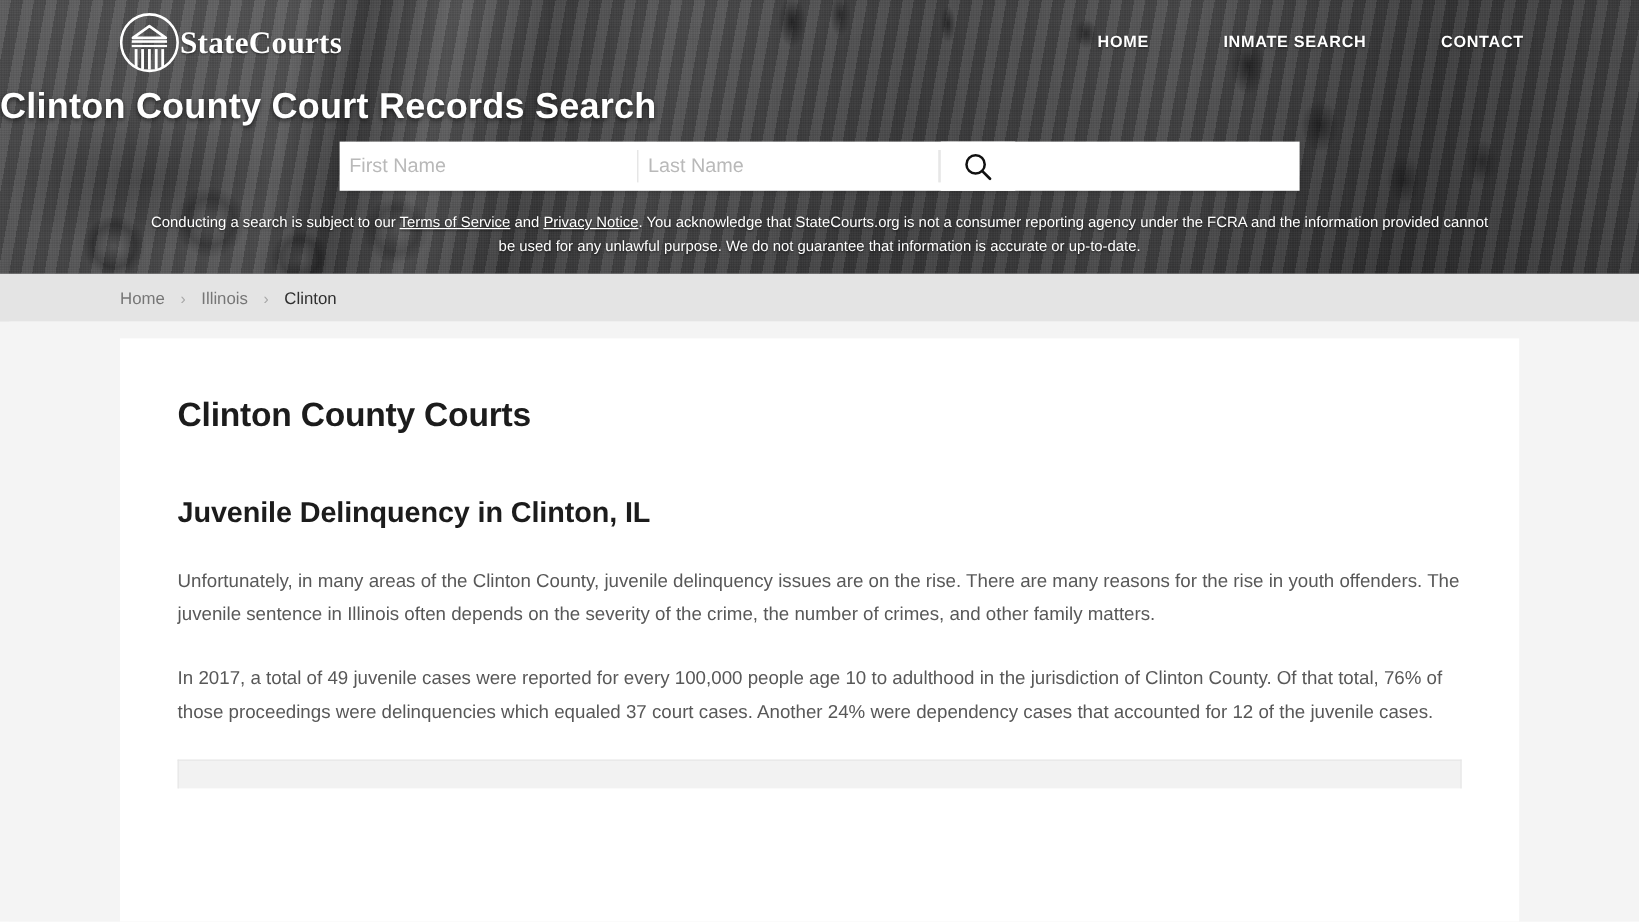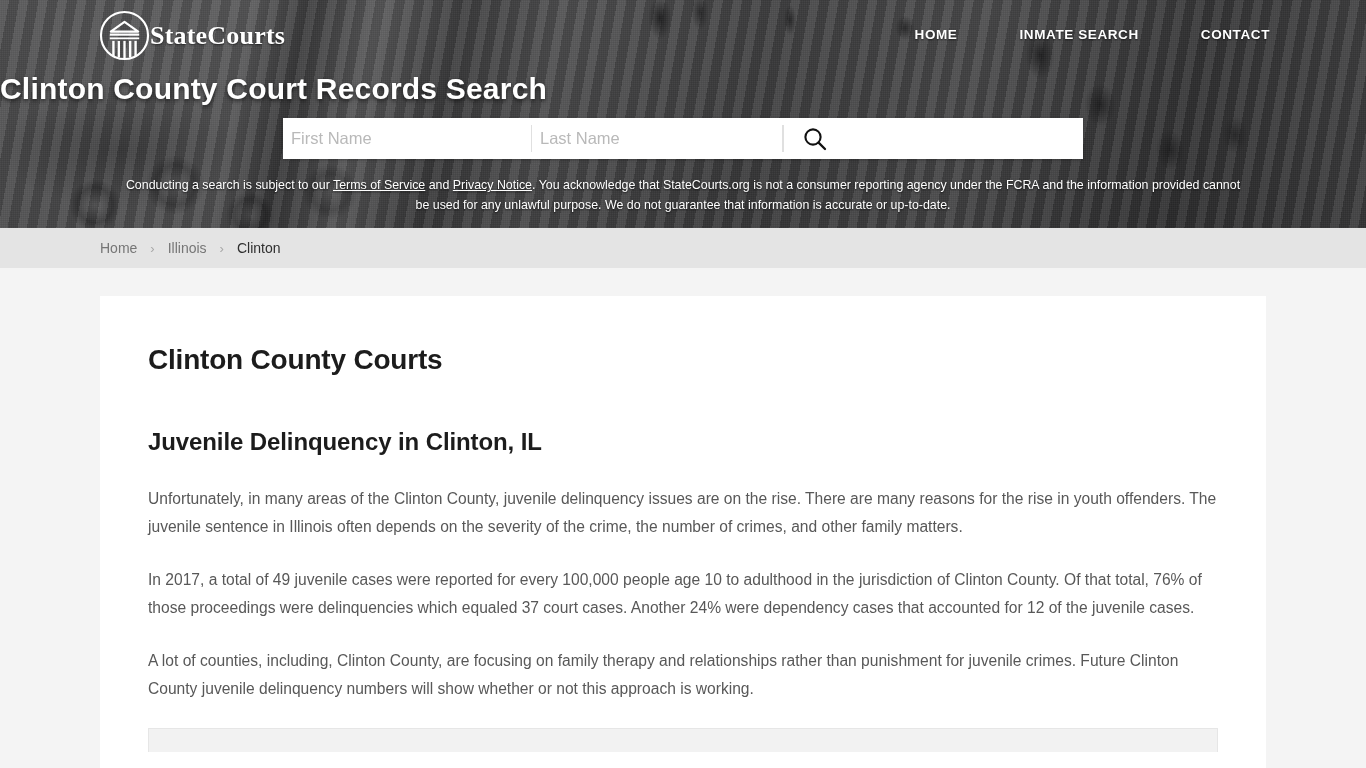--- a/index.html
+++ b/index.html
@@ -254,21 +254,21 @@
     font-size: 13px;
     line-height: 1;
   }
   .crumb-current { color: #2f2f2f; }
 
   
   .page-area {
     width: 1366px;
     height: 500px;
     background: #f4f4f4;
-    padding-top: 28px;
+    padding-top: 14px;
     border-radius: 10px;
   }
   .card {
     width: 1166px;
     margin: 0 auto;
     background: #ffffff;
     min-height: 500px;
     padding: 48px 48px 0 48px;
   }
   .card h1 {
@@ -362,16 +362,15 @@
     <span class="crumb-current">Clinton</span>
   </div>
 </div>
 
 <div class="page-area">
   <div class="card">
     <h1>Clinton County Courts</h1>
     <h2>Juvenile Delinquency in Clinton, IL</h2>
     <p>Unfortunately, in many areas of the Clinton County, juvenile delinquency issues are on the rise. There are many reasons for the rise in youth offenders. The juvenile sentence in Illinois often depends on the severity of the crime, the number of crimes, and other family matters.</p>
     <p>In 2017, a total of 49 juvenile cases were reported for every 100,000 people age 10 to adulthood in the jurisdiction of Clinton County. Of that total, 76% of those proceedings were delinquencies which equaled 37 court cases. Another 24% were dependency cases that accounted for 12 of the juvenile cases.</p>
-    <p>A lot of counties, including, Clinton County, are focusing on family therapy and relationships rather than punishment for juvenile crimes. Future Clinton County juvenile delinquency numbers will show whether or not this approach is working.</p>
     <div class="table-head-stub"></div>
   </div>
 </div>
 
 </body></html>

